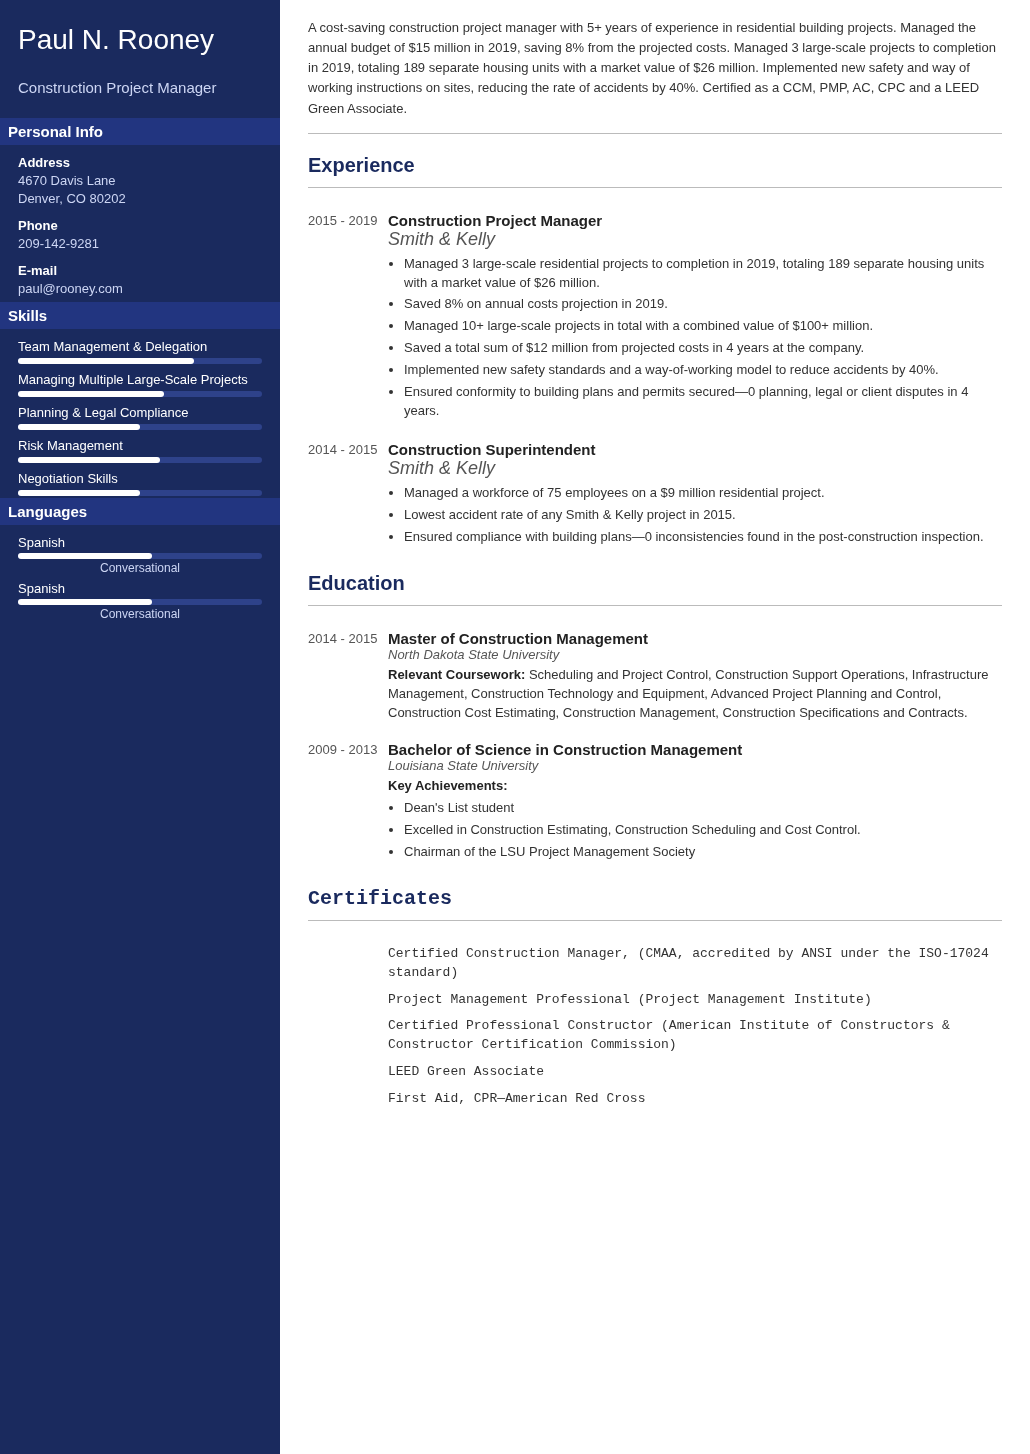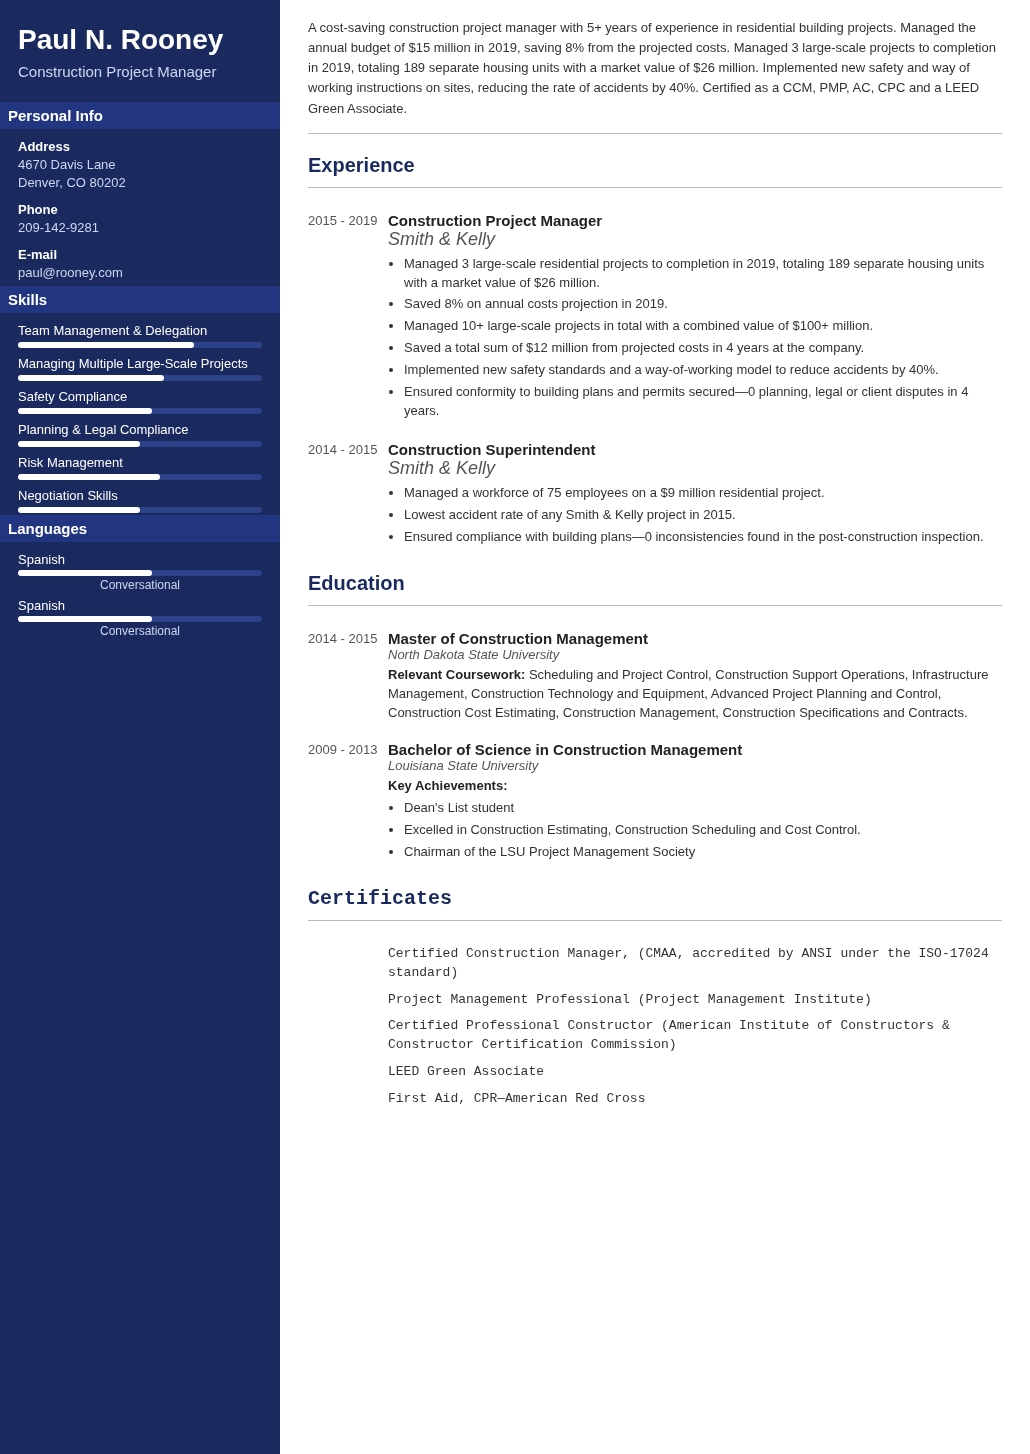--- a/index.html
+++ b/index.html
@@ -18,23 +18,23 @@
     
     .sidebar {
       width: 280px;
       min-width: 280px;
       background: #1a2a5e;
       color: #fff;
       padding: 24px 18px 24px 18px;
     }
     .sidebar-name {
       font-size: 28px;
-      font-weight: bold;
+      font-weight: normal;
       line-height: 1.15;
-      margin-bottom: 6px;
+      margin-bottom: 22px;
       color: #fff;
     }
     .sidebar-title {
       font-size: 15px;
       color: #cdd6f4;
       margin-bottom: 20px;
       line-height: 1.3;
     }
     .sidebar-section-title {
       background: #223580;
@@ -267,26 +267,20 @@
         <div>
     <div class="skill-name">Team Management &amp; Delegation</div>
     <div class="skill-bar-bg">
       <div class="skill-bar-fill" style="width:72%"></div>
     </div>
   </div>
         <div>
     <div class="skill-name">Managing Multiple Large-Scale Projects</div>
     <div class="skill-bar-bg">
       <div class="skill-bar-fill" style="width:60%"></div>
-    </div>
-  </div>
-        <div>
-    <div class="skill-name">Safety Compliance</div>
-    <div class="skill-bar-bg">
-      <div class="skill-bar-fill" style="width:55%"></div>
     </div>
   </div>
         <div>
     <div class="skill-name">Planning &amp; Legal Compliance</div>
     <div class="skill-bar-bg">
       <div class="skill-bar-fill" style="width:50%"></div>
     </div>
   </div>
         <div>
     <div class="skill-name">Risk Management</div>

